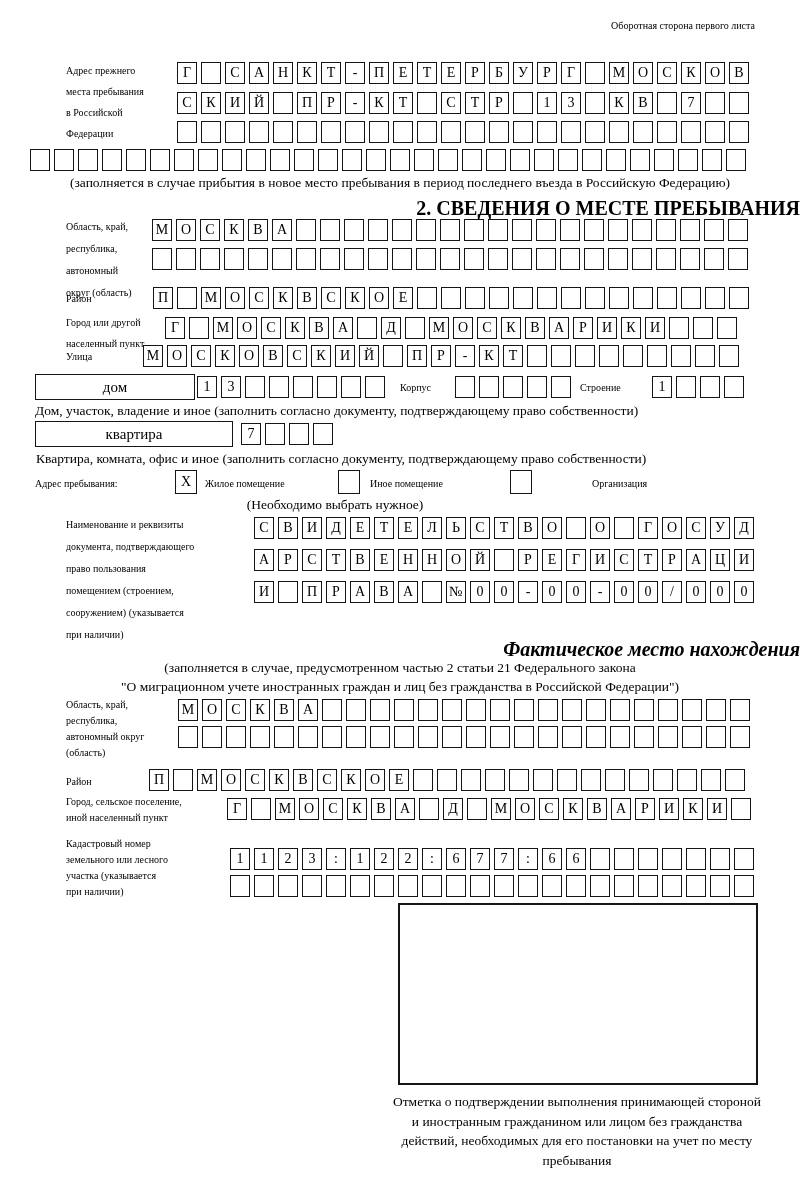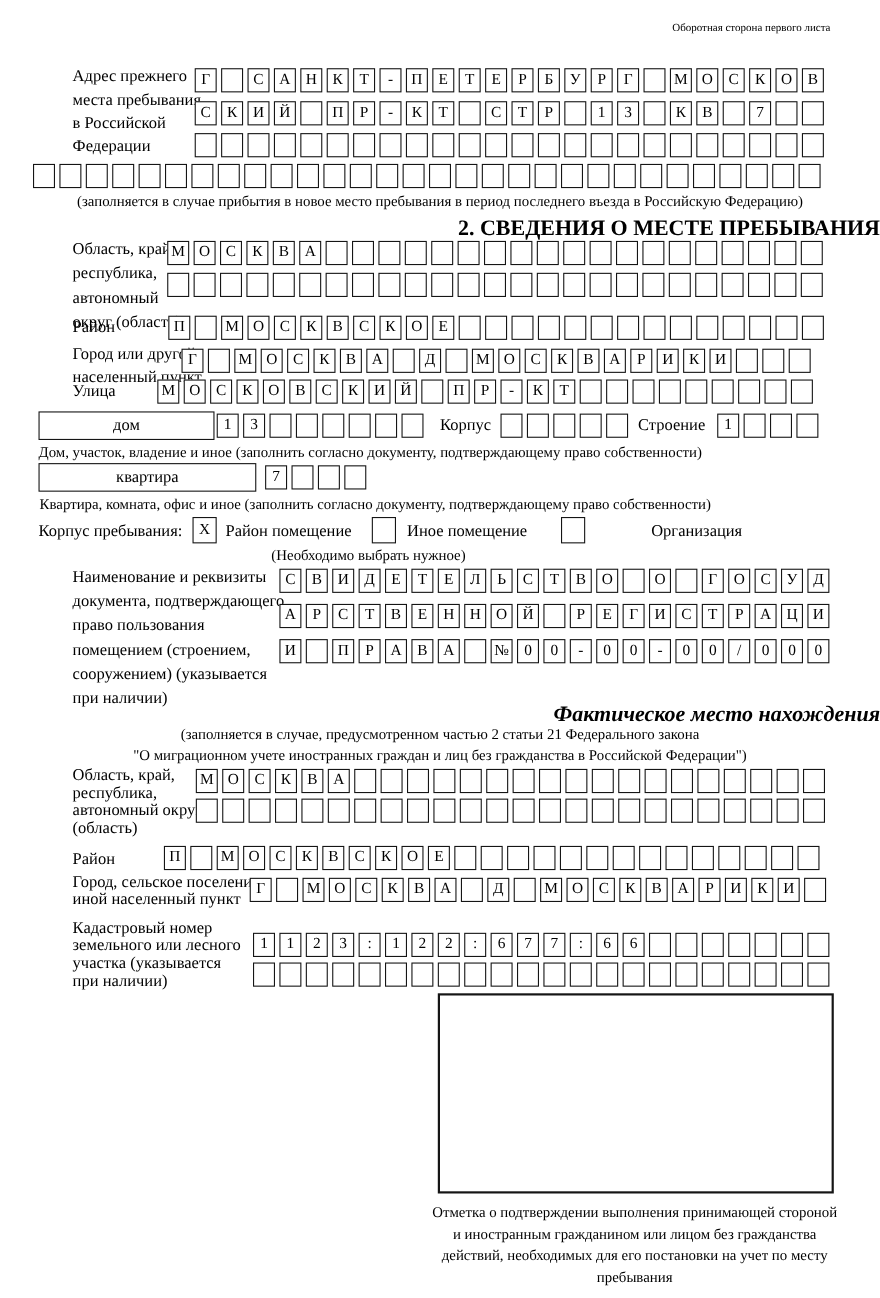--- a/index.html
+++ b/index.html
@@ -1,20 +1,20 @@
 <!DOCTYPE html>
 <html><head>
 <meta charset="utf-8">
 <style>
   html,body { margin:0; padding:0; background:#fff; }
   .page {
     position:relative; width:800px; height:1180px; background:#ffffff;
     font-family:"Liberation Serif", serif; color:#000; overflow:hidden;
   }
-  .lbl { position:absolute; font-size:15px; line-height:21px; white-space:pre-line; }
+  .lbl { position:absolute; font-size:10px; line-height:21px; white-space:pre-line; }
   .lbl.lh20 { line-height:16px; }
   .lbl.lh22 { line-height:22px; }
   .row { position:absolute; display:flex; gap:4px; }
   .cell {
     flex:none; width:20px; height:22px; box-sizing:border-box;
     border:1.8px solid #151515; display:flex; align-items:center; justify-content:center;
     font-size:14px; background:#fff;
   }
   .caption { position:absolute; font-size:13.5px; white-space:nowrap; }
   .caption.center { text-align:center; white-space:normal; }
@@ -333,23 +333,23 @@
 
   <div class="widebox" style="left:35px; top:421px; width:198px; height:26px;">квартира</div>
   <div class="row" style="left:241px; top:423px;">
       <span class="cell">7</span>
       <span class="cell"></span>
       <span class="cell"></span>
       <span class="cell"></span>
     </div>
   <div class="caption" style="left:36px; top:451px;">Квартира, комната, офис и иное (заполнить согласно документу, подтверждающему право собственности)</div>
 
-  <div class="lbl" style="left:35px; top:473px;">Корпус пребывания:</div>
+  <div class="lbl" style="left:35px; top:473px;">Адрес пребывания:</div>
   <div class="checkbox" style="left:175px; top:470px;">X</div>
-  <div class="lbl" style="left:205px; top:473px;">Район помещение</div>
+  <div class="lbl" style="left:205px; top:473px;">Жилое помещение</div>
   <div class="checkbox" style="left:338px; top:470px;"></div>
   <div class="lbl" style="left:370px; top:473px;">Иное помещение</div>
   <div class="checkbox" style="left:510px; top:470px;"></div>
   <div class="lbl" style="left:556px; top:473px;margin-left:36px;">Организация</div>
   <div class="caption center" style="left:100px; top:497px; width:470px;">(Необходимо выбрать нужное)</div>
 
   <div class="lbl lh22" style="left:66px; top:514px;">Наименование и реквизиты
 документа, подтверждающего
 право пользования
 помещением (строением,

